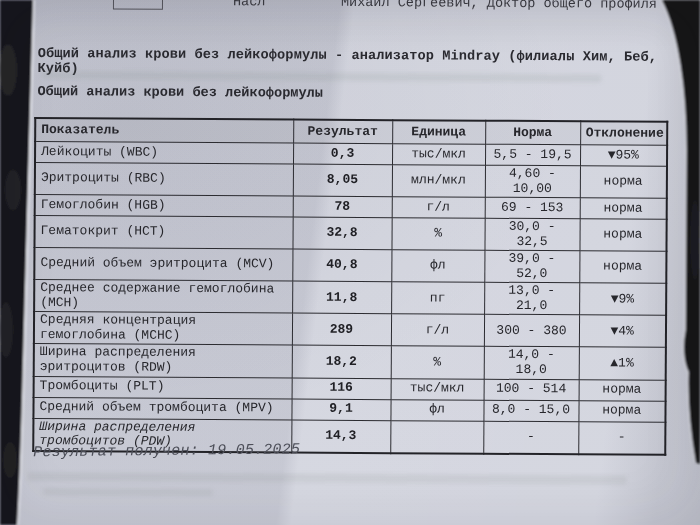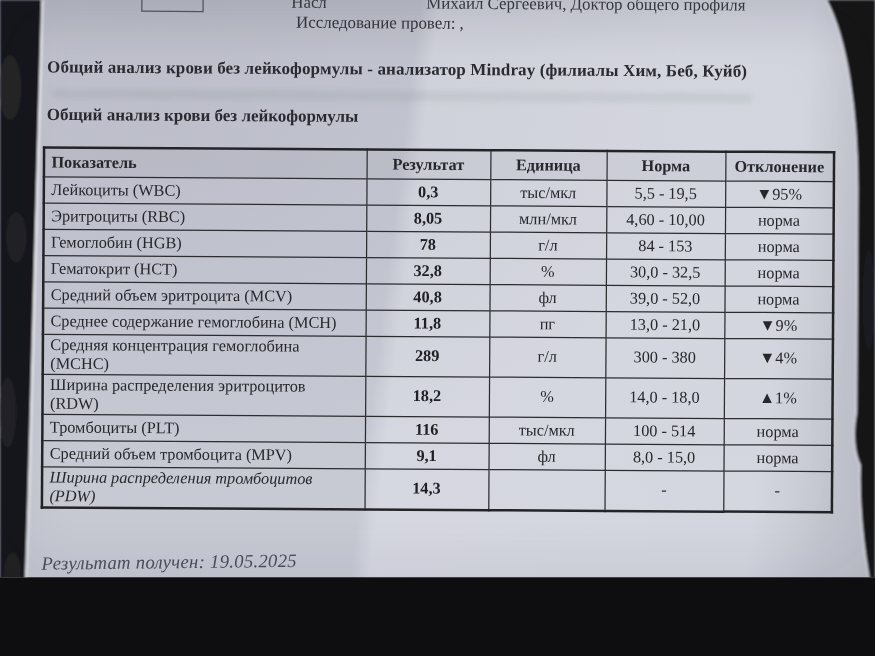--- a/index.html
+++ b/index.html
@@ -1,18 +1,18 @@
 <!DOCTYPE html>
 <html><head>
 <meta charset="utf-8">
 <style>
   html,body{margin:0;padding:0;background:#0e0e10;}
   .photo{
-    position:relative;width:700px;height:462px;overflow:hidden;
-    font-family:Liberation Serif, serif;
+    position:relative;width:700px;height:525px;overflow:hidden;
+    font-family:Liberation Mono, monospace;
     background:
       linear-gradient(180deg, rgba(10,10,25,.06) 0%, rgba(0,0,0,0) 10%),
       radial-gradient(ellipse at 18% 22%, rgba(10,10,40,.05), rgba(0,0,0,0) 55%),
       linear-gradient(#d0d2dc,#d2d4de);
     color:#2b2b30;
   }
   
   .light-overlay{
     position:absolute;inset:0;pointer-events:none;
     background:
@@ -70,21 +70,20 @@
 
   <div class="doc">
 
     <div class="cutbox"></div>
 
     <div class="topline">
       <span class="frag">Насл</span>
       <span class="doc-name">Михаил Сергеевич, Доктор общего профиля</span>
     </div>
 
-    <div class="line2">Исследование провел: ,</div>
 
     <div class="title">Общий анализ крови без лейкоформулы - анализатор Mindray (филиалы Хим, Беб, Куйб)</div>
 
     <div class="smudge s1"></div>
 
     <div class="subtitle">Общий анализ крови без лейкоформулы</div>
 
     <table class="results">
       <colgroup>
         <col style="width:258px">
@@ -114,21 +113,21 @@
             <td class="c-name">Эритроциты (RBC)</td>
             <td class="c-val bold">8,05</td>
             <td class="c-val">млн/мкл</td>
             <td class="c-val">4,60 - 10,00</td>
             <td class="c-val">норма</td>
           </tr>
           <tr>
             <td class="c-name">Гемоглобин (HGB)</td>
             <td class="c-val bold">78</td>
             <td class="c-val">г/л</td>
-            <td class="c-val">84 - 153</td>
+            <td class="c-val">69 - 153</td>
             <td class="c-val">норма</td>
           </tr>
           <tr>
             <td class="c-name">Гематокрит (HCT)</td>
             <td class="c-val bold">32,8</td>
             <td class="c-val">%</td>
             <td class="c-val">30,0 - 32,5</td>
             <td class="c-val">норма</td>
           </tr>
           <tr>

